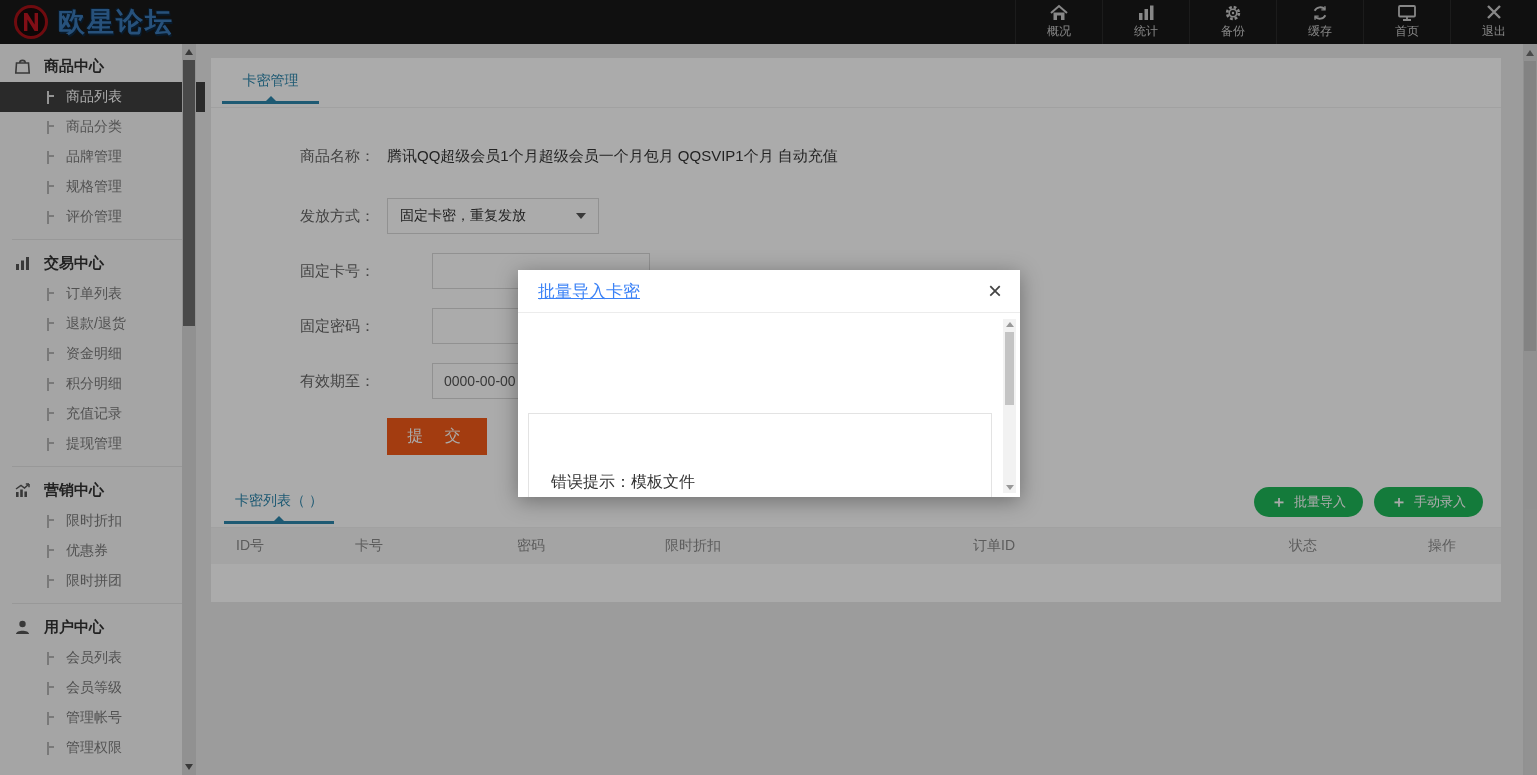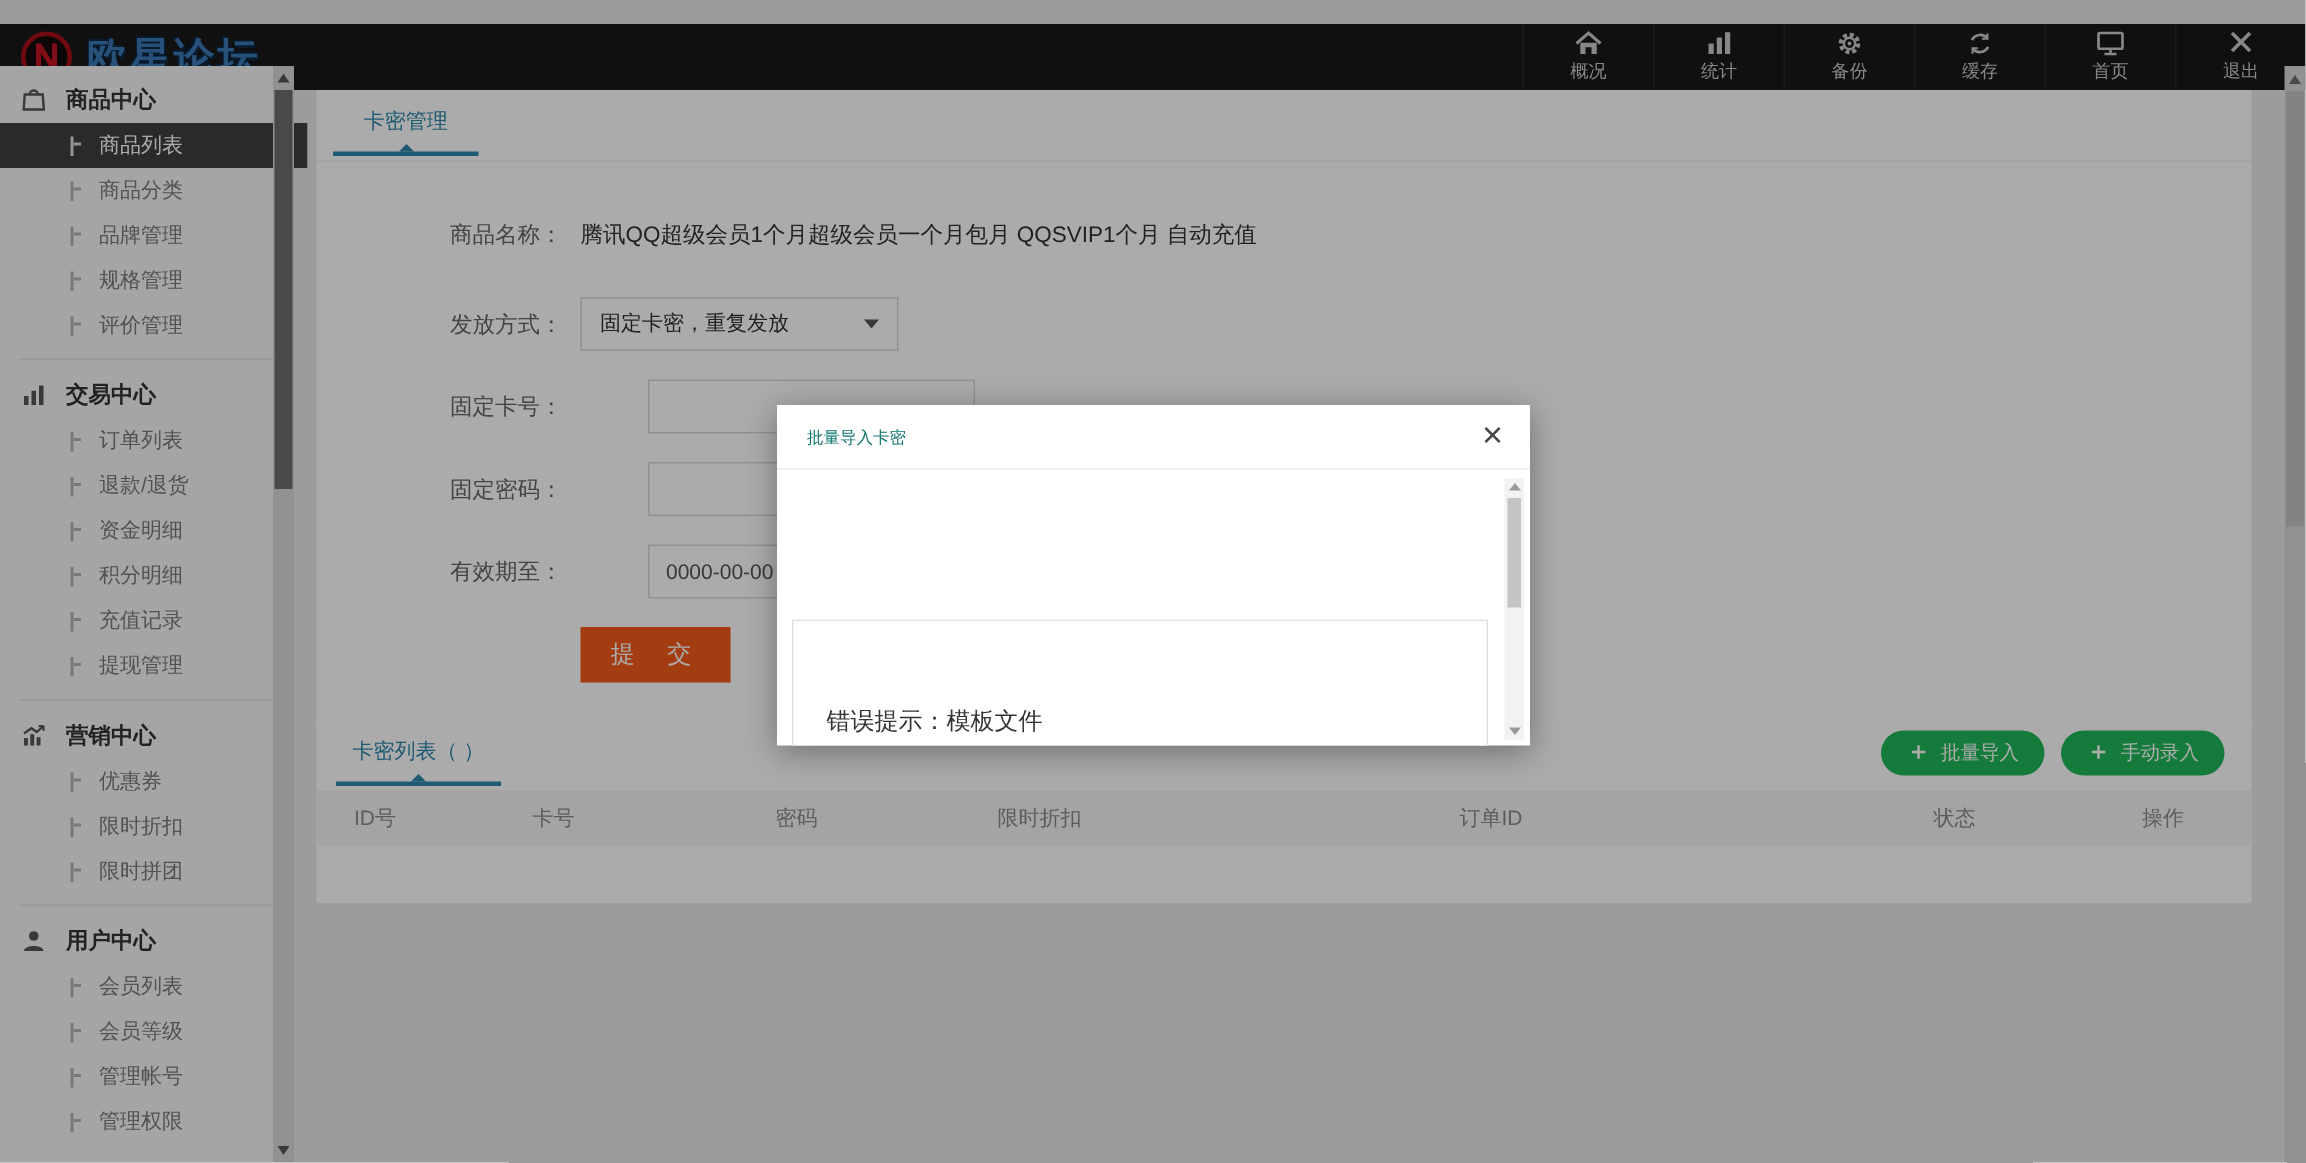--- a/index.html
+++ b/index.html
@@ -1,21 +1,21 @@
 <!DOCTYPE html>
 <html><head>
 <meta charset="utf-8">
 <style>
   * { box-sizing: border-box; margin: 0; padding: 0; }
   html,body { width:1537px; height:775px; overflow:hidden; }
   body { font-family:"Liberation Sans","DejaVu Sans",sans-serif; background:#e9e9e9; }
   .app { position:relative; width:1537px; height:775px; background:#e9e9e9; overflow:hidden; }
 
   
-  .topbar { position:absolute; top:16px; left:0; right:0; height:44px; background:#191919; display:flex; align-items:center; z-index:1; }
+  .topbar { position:absolute; top:0; left:0; right:0; height:44px; background:#191919; display:flex; align-items:center; z-index:1; }
   .brand { display:flex; align-items:center; gap:8px; padding-left:12px; }
   .brand-name { font-size:27px; font-weight:bold; color:#3b7ab8; letter-spacing:2px;
                 text-shadow:1px 2px 0 #0c2740, -1px -1px 0 #0c2740; }
   .topnav { margin-left:auto; display:flex; height:44px; }
   .topnav-item { width:87px; height:44px; display:flex; flex-direction:column; align-items:center; justify-content:center;
                  color:#c9c9c9; font-size:12px; border-left:1px solid #2b2b2b; cursor:pointer; }
   .topnav-item svg { display:block; margin-bottom:1px; }
 
   
   .sidebar { position:absolute; top:44px; left:0; width:196px; bottom:0; background:#f7f7f7; z-index:1; }
@@ -73,21 +73,21 @@
   .pill-btn .plus { font-size:16px; font-weight:bold; line-height:1; }
   .table-header { display:grid; grid-template-columns:119px 162px 148px 308px 316px 139px 1fr;
                   background:#f5f5f5; height:36px; align-items:center; padding-left:25px; color:#8a8a8a; font-size:14px; }
 
   
   .dim { position:absolute; inset:0; background:rgba(0,0,0,0.33); z-index:40; }
   .modal { position:absolute; left:518px; top:270px; width:502px; height:227px; background:#fff; z-index:50;
            box-shadow:0 4px 20px rgba(0,0,0,0.35); overflow:hidden; }
   .modal-head { height:43px; display:flex; align-items:center; justify-content:space-between;
                 padding:0 18px 0 20px; border-bottom:1px solid #ececec; }
-  .modal-title { font-size:11px; color:#0f766e; }
+  .modal-title { font-size:17px; color:#3b82f6;text-decoration:underline; }
   .modal-close { font-size:24px; color:#444; line-height:1; cursor:pointer; }
   .modal-body { position:relative; height:184px; }
   .msg-box { position:absolute; left:10px; top:100px; right:28px; height:220px; border:1px solid #e3e3e3;
              background:#fff; padding:55px 20px 0 22px; font-size:16px; color:#333; line-height:26px; }
   .modal-scroll { position:absolute; right:4px; top:6px; width:13px; height:174px; background:#f2f2f2; }
   .modal-scroll::before { content:''; position:absolute; top:3px; left:3px; border-left:4px solid transparent; border-right:4px solid transparent; border-bottom:5px solid #999; }
   .modal-scroll::after  { content:''; position:absolute; bottom:3px; left:3px; border-left:4px solid transparent; border-right:4px solid transparent; border-top:5px solid #999; }
   .modal-thumb { position:absolute; top:13px; left:2px; width:9px; height:73px; background:#c4c4c4; }
 
   .icon { display:inline-flex; }
@@ -244,25 +244,25 @@
             <rect x="6.2" y="7.5" width="2.6" height="7.5" fill="#555"></rect>
             <rect x="10.4" y="9.5" width="2.6" height="5.5" fill="#555"></rect>
             <path d="M2 7 L7 3.5 L10.5 6 L15 2" stroke="#555" stroke-width="1.5"></path>
             <path d="M15 2 L15 5.2 M15 2 L11.8 2" stroke="#555" stroke-width="1.5"></path>
           </svg>
         </span>
         <span>营销中心</span>
       </div>
       <div class="sb-item">
           <span class="tree-mark"></span>
+          <span>限时折扣</span>
+        </div>
+      <div class="sb-item">
+          <span class="tree-mark"></span>
           <span>优惠券</span>
-        </div>
-      <div class="sb-item">
-          <span class="tree-mark"></span>
-          <span>限时折扣</span>
         </div>
       <div class="sb-item">
           <span class="tree-mark"></span>
           <span>限时拼团</span>
         </div>
       <div class="sb-divider"></div>
 
       <div class="sb-title">
         <span class="icon">
           <svg width="17" height="17" viewBox="0 0 17 17">

